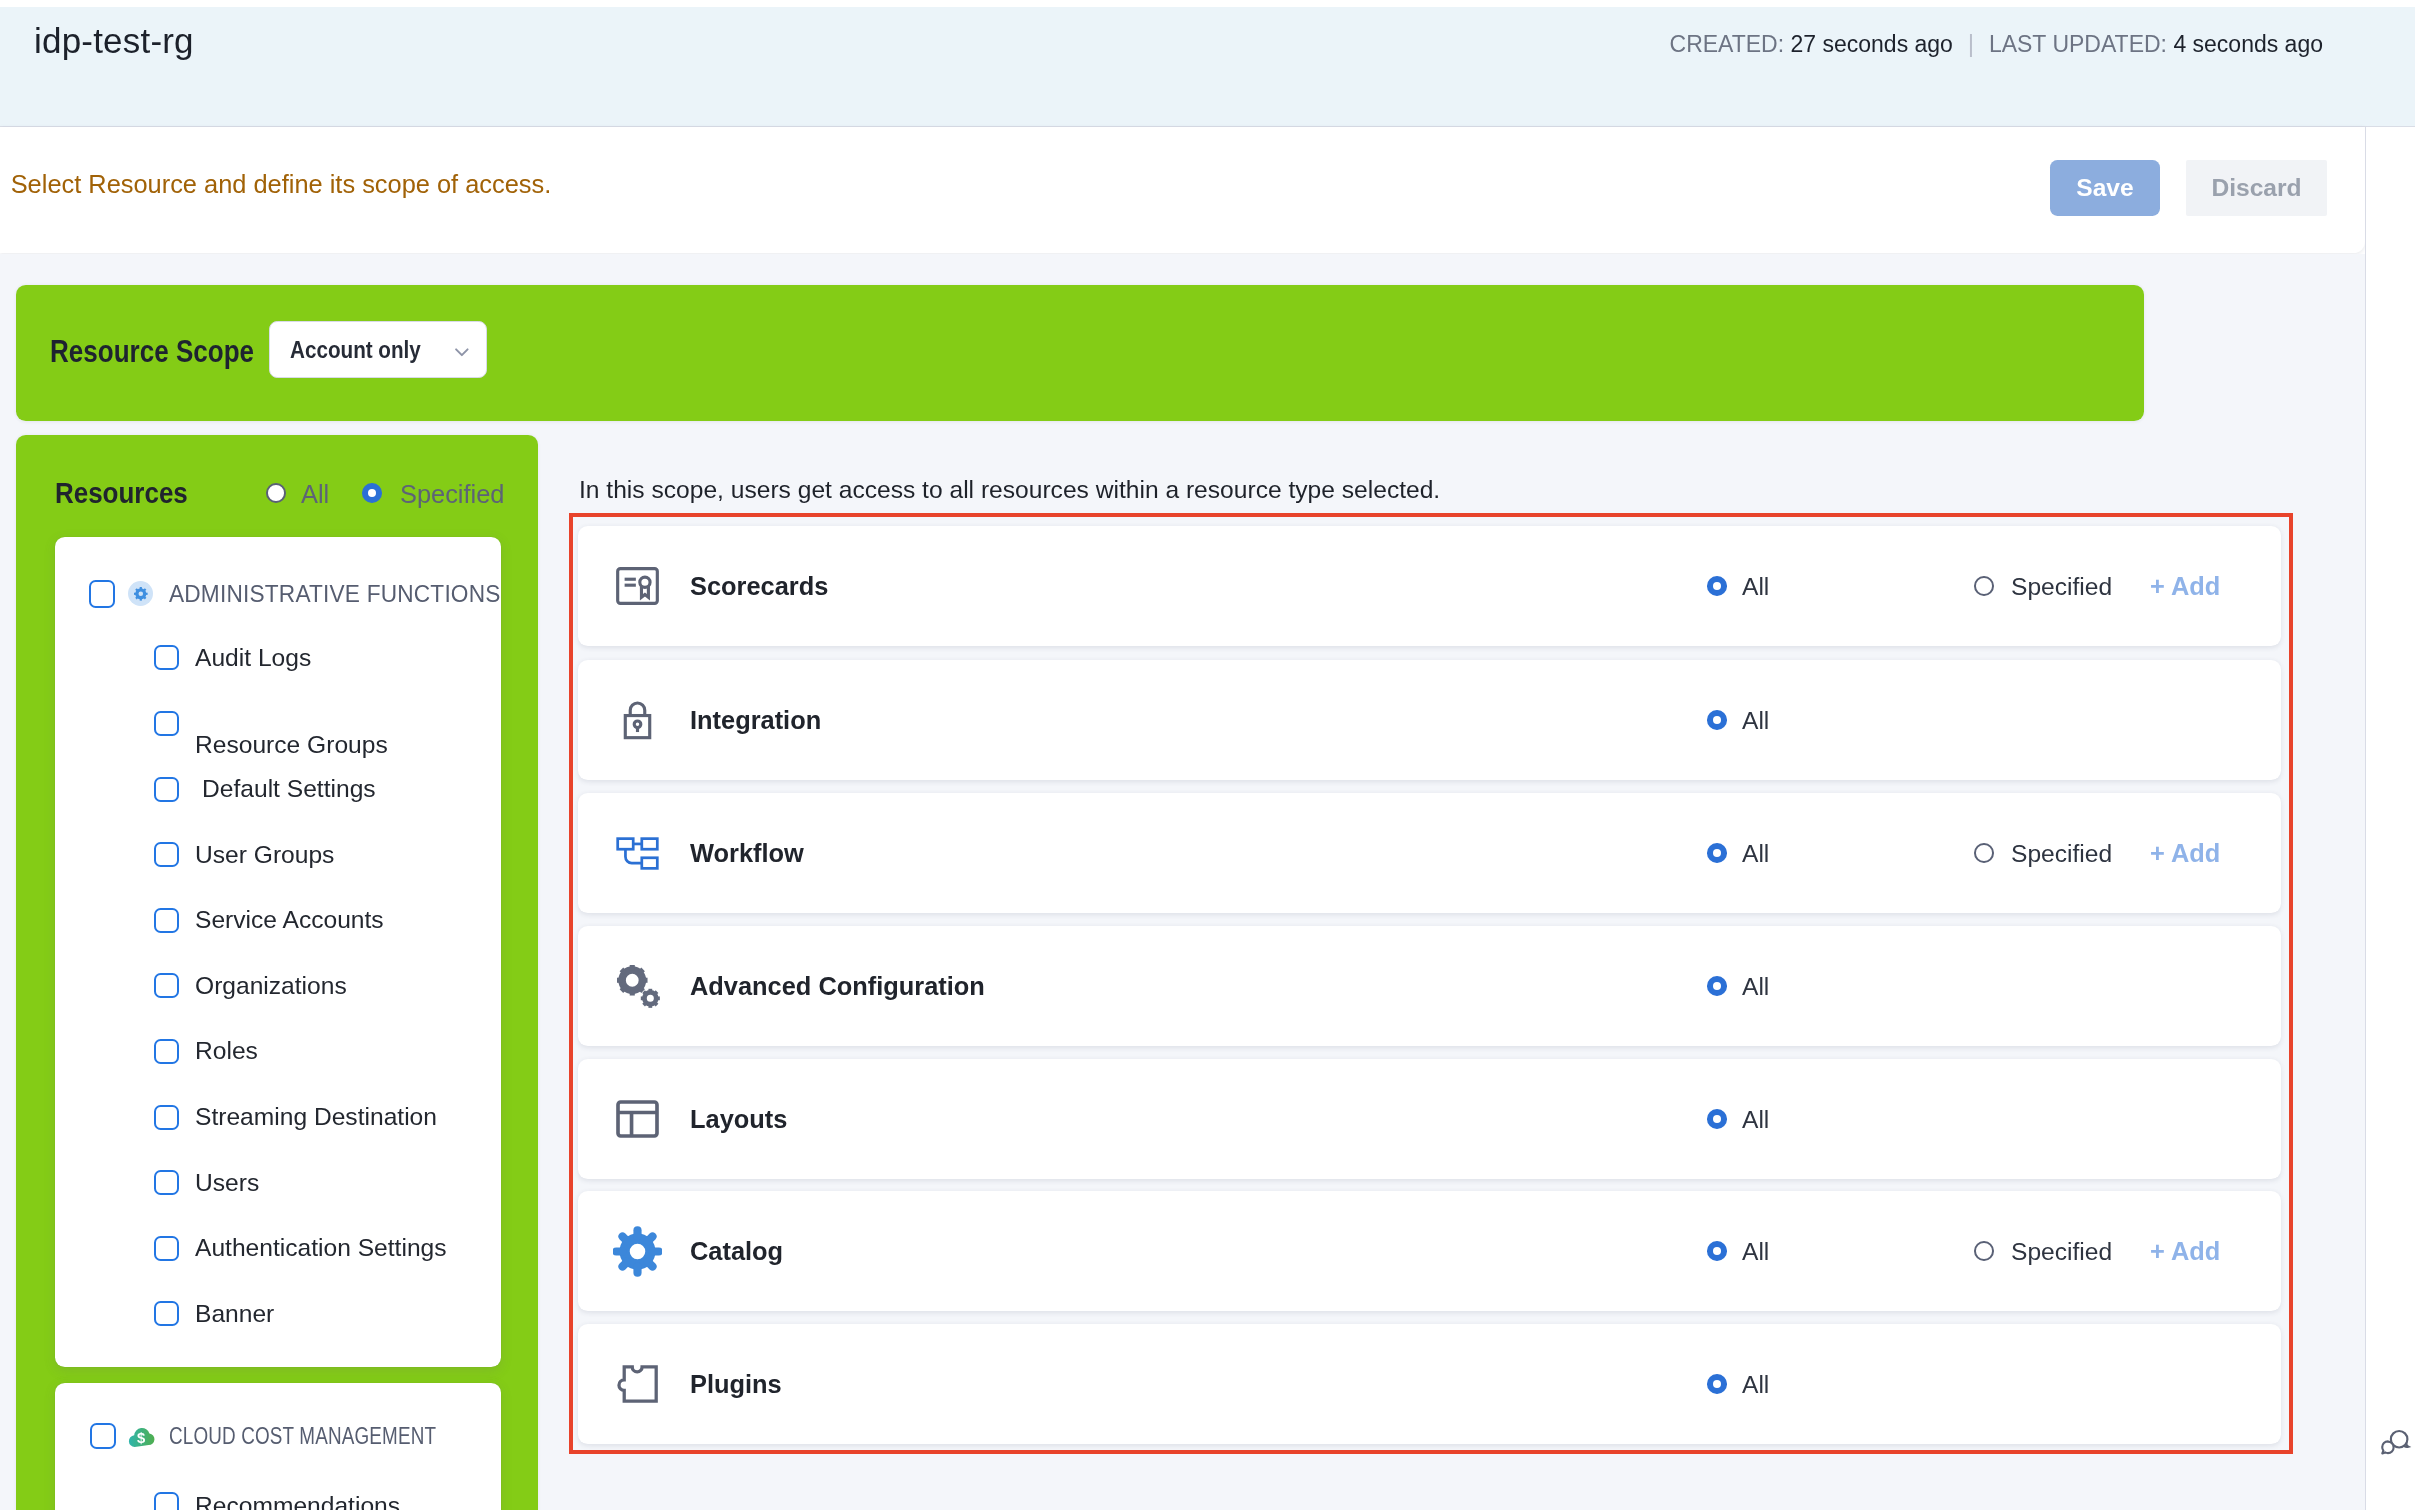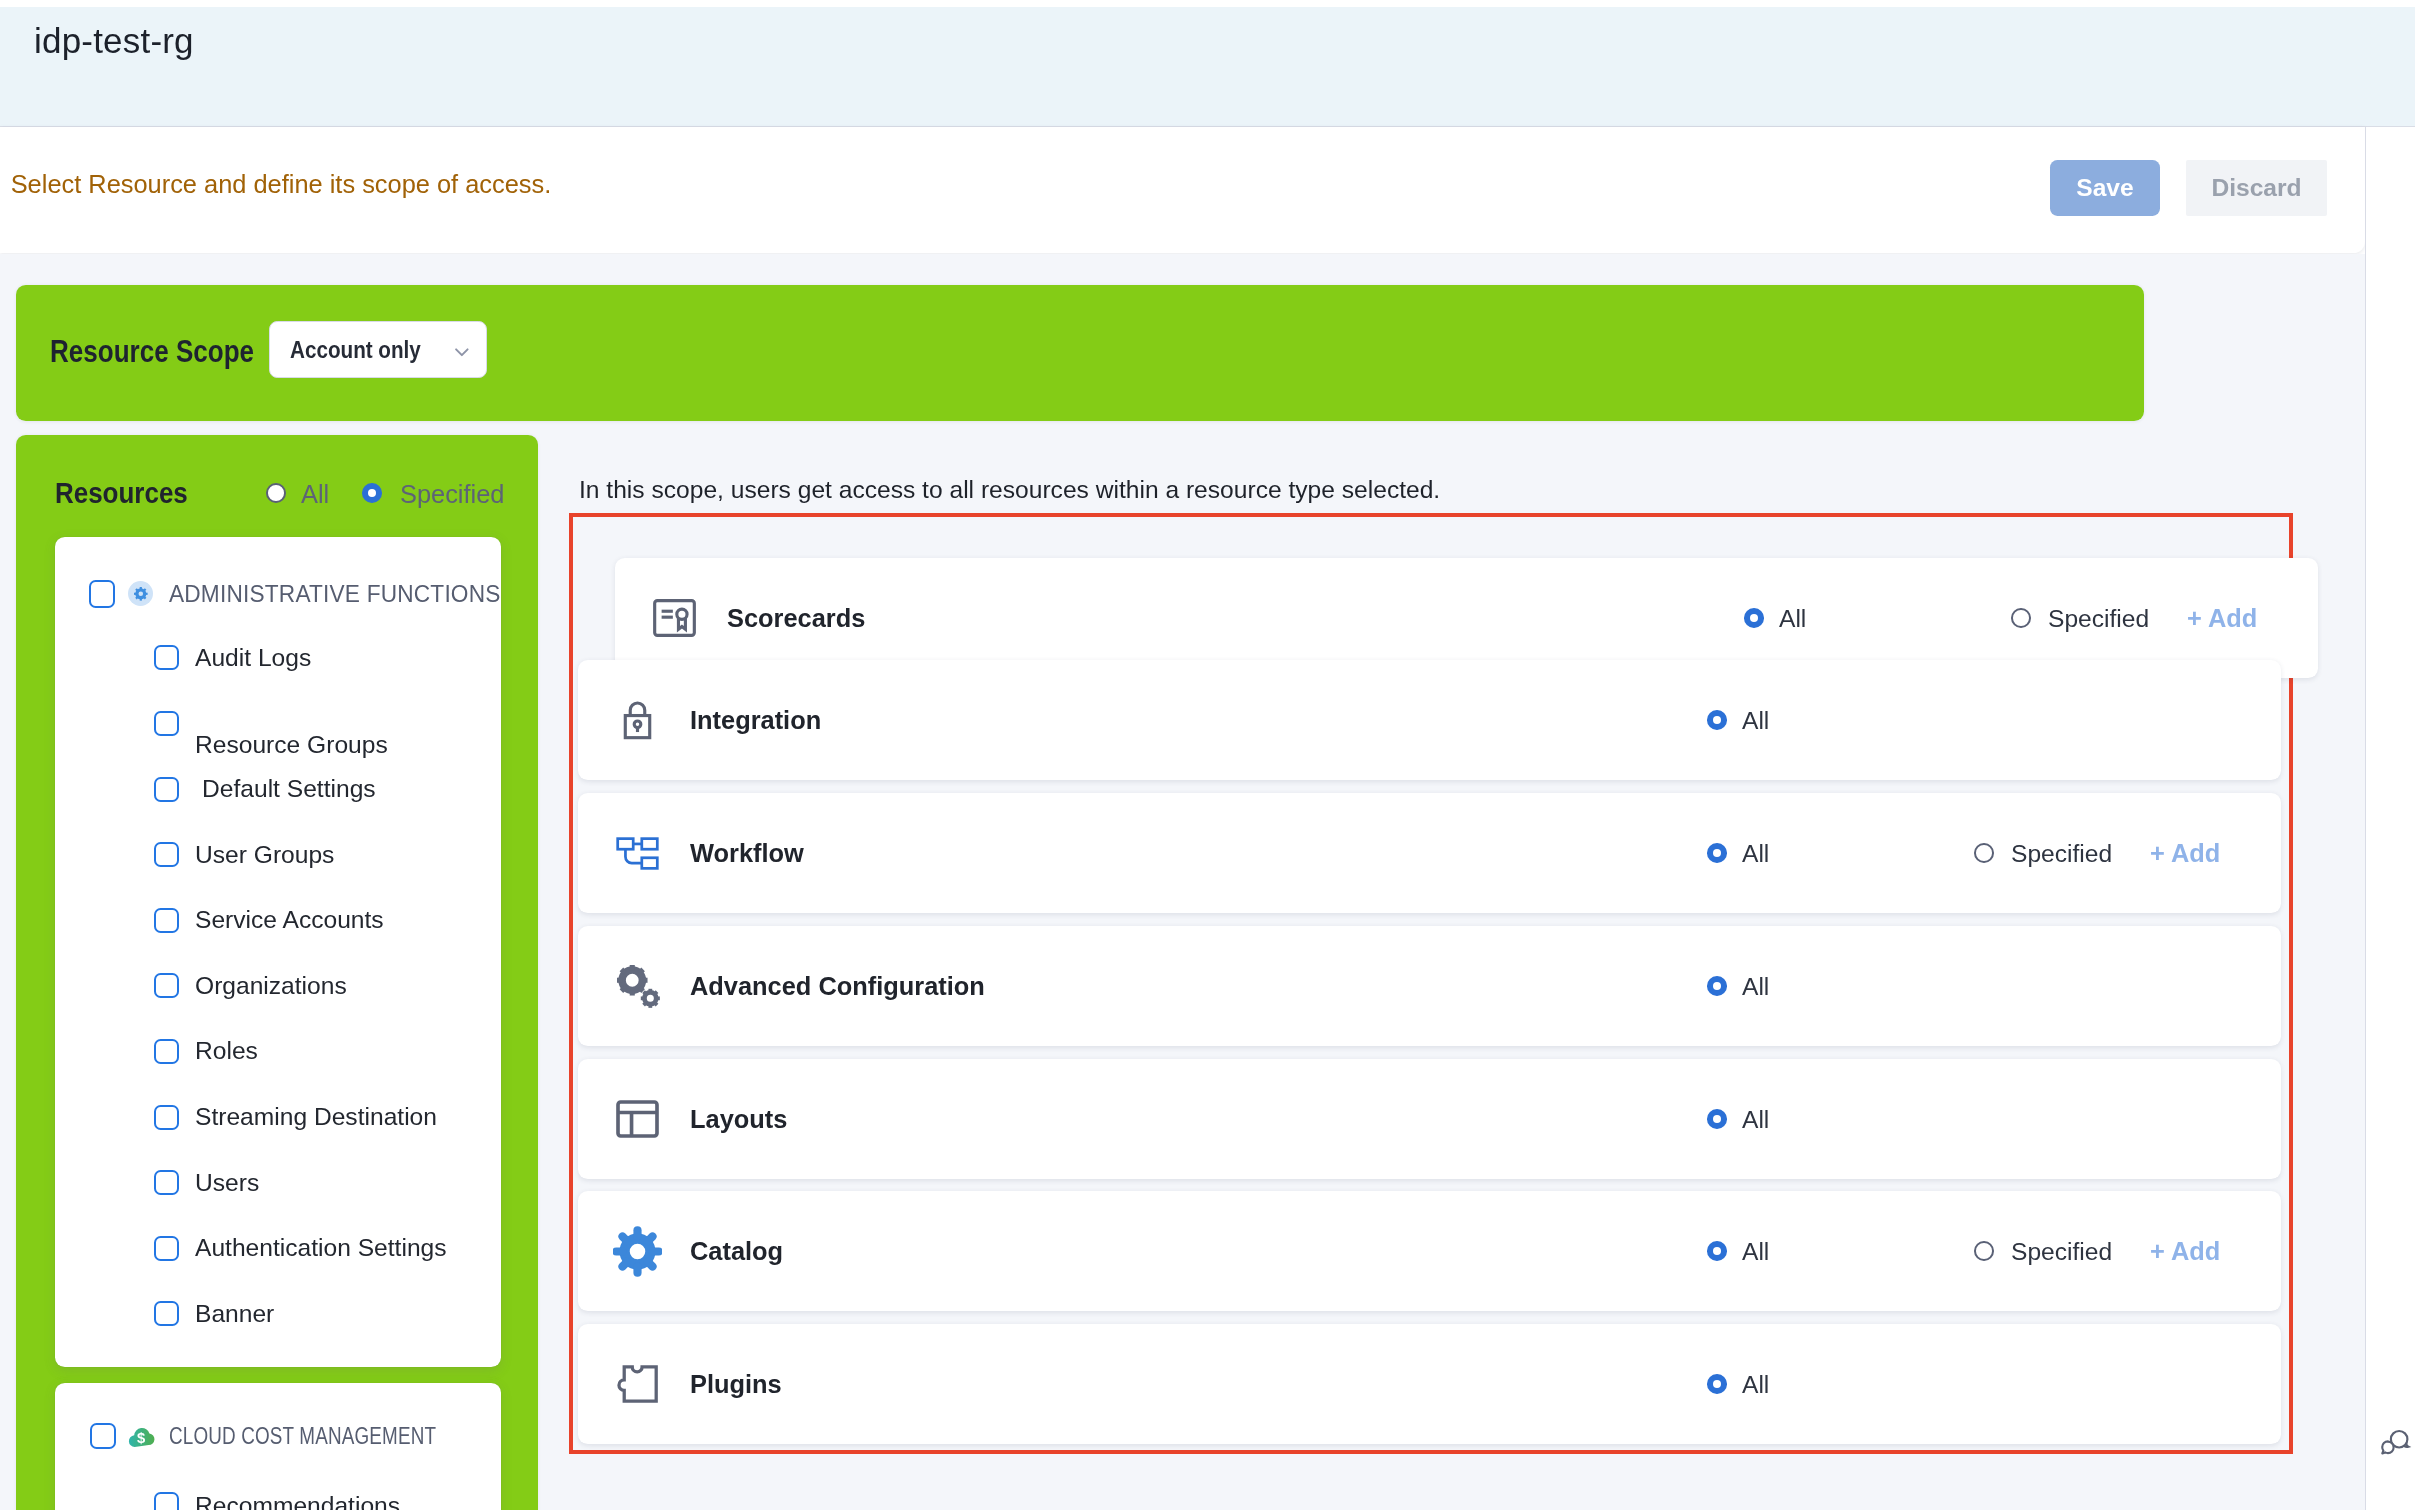--- a/index.html
+++ b/index.html
@@ -50,20 +50,21 @@
   .row .t-spec { position:absolute; left:1433px; top:47px; font-size:24.6px; color:#2e3440; }
   .row .t-add { position:absolute; left:1572px; top:46px; font-size:25.4px; font-weight:700; color:#8fb3e9; }
 
   .chat { position:absolute; left:2380px; top:1427px; }
 </style>
 </head>
 <body>
 
 <div class="header">
   <div class="title">idp-test-rg</div>
+  <div class="meta"><span class="lbl">CREATED:&nbsp;</span>27 seconds ago<span class="sep">|</span><span class="lbl">LAST UPDATED:&nbsp;</span>4 seconds ago</div>
 </div>
 
 <div class="toolbar">
   <div class="txt">Select Resource and define its scope of access.</div>
   <div class="btn-save">Save</div>
   <div class="btn-discard">Discard</div>
 </div>
 
 <div class="mainbg"></div>
 <div class="rail"></div>
@@ -144,21 +145,21 @@
   </svg>
 </span>
 <span class="cat-label" style="position:absolute; left:169px; top:1423px; transform:scaleX(0.82);">CLOUD COST MANAGEMENT</span>
 <span class="check" style="position:absolute; left:154px; top:1492px;"></span>
 <span class="item-label" style="position:absolute; left:195px; top:1492px;">Recommendations</span>
 
 <div class="intro">In this scope, users get access to all resources within a resource type selected.</div>
 <div class="redrect"></div>
 
 <div id="rows">
-    <div class="row" style="top:558px;margin-left:37px;">
+    <div class="row" style="top:526px;">
     <div class="icon">
         <svg width="43" height="38" viewBox="0 0 26 23" fill="none" stroke="#5d6375" stroke-width="1.9">
           <rect x="1" y="1" width="24" height="21" rx="1.6"></rect>
           <path d="M5.2 7.4 H12"></path>
           <path d="M5.2 11 H12"></path>
           <circle cx="17.5" cy="9.2" r="3.1"></circle>
           <path d="M15.4 11.4 V18.3 L17.5 16.6 L19.6 18.3 V11.4"></path>
         </svg>
       </div>
     <div class="rlabel">Scorecards</div>

